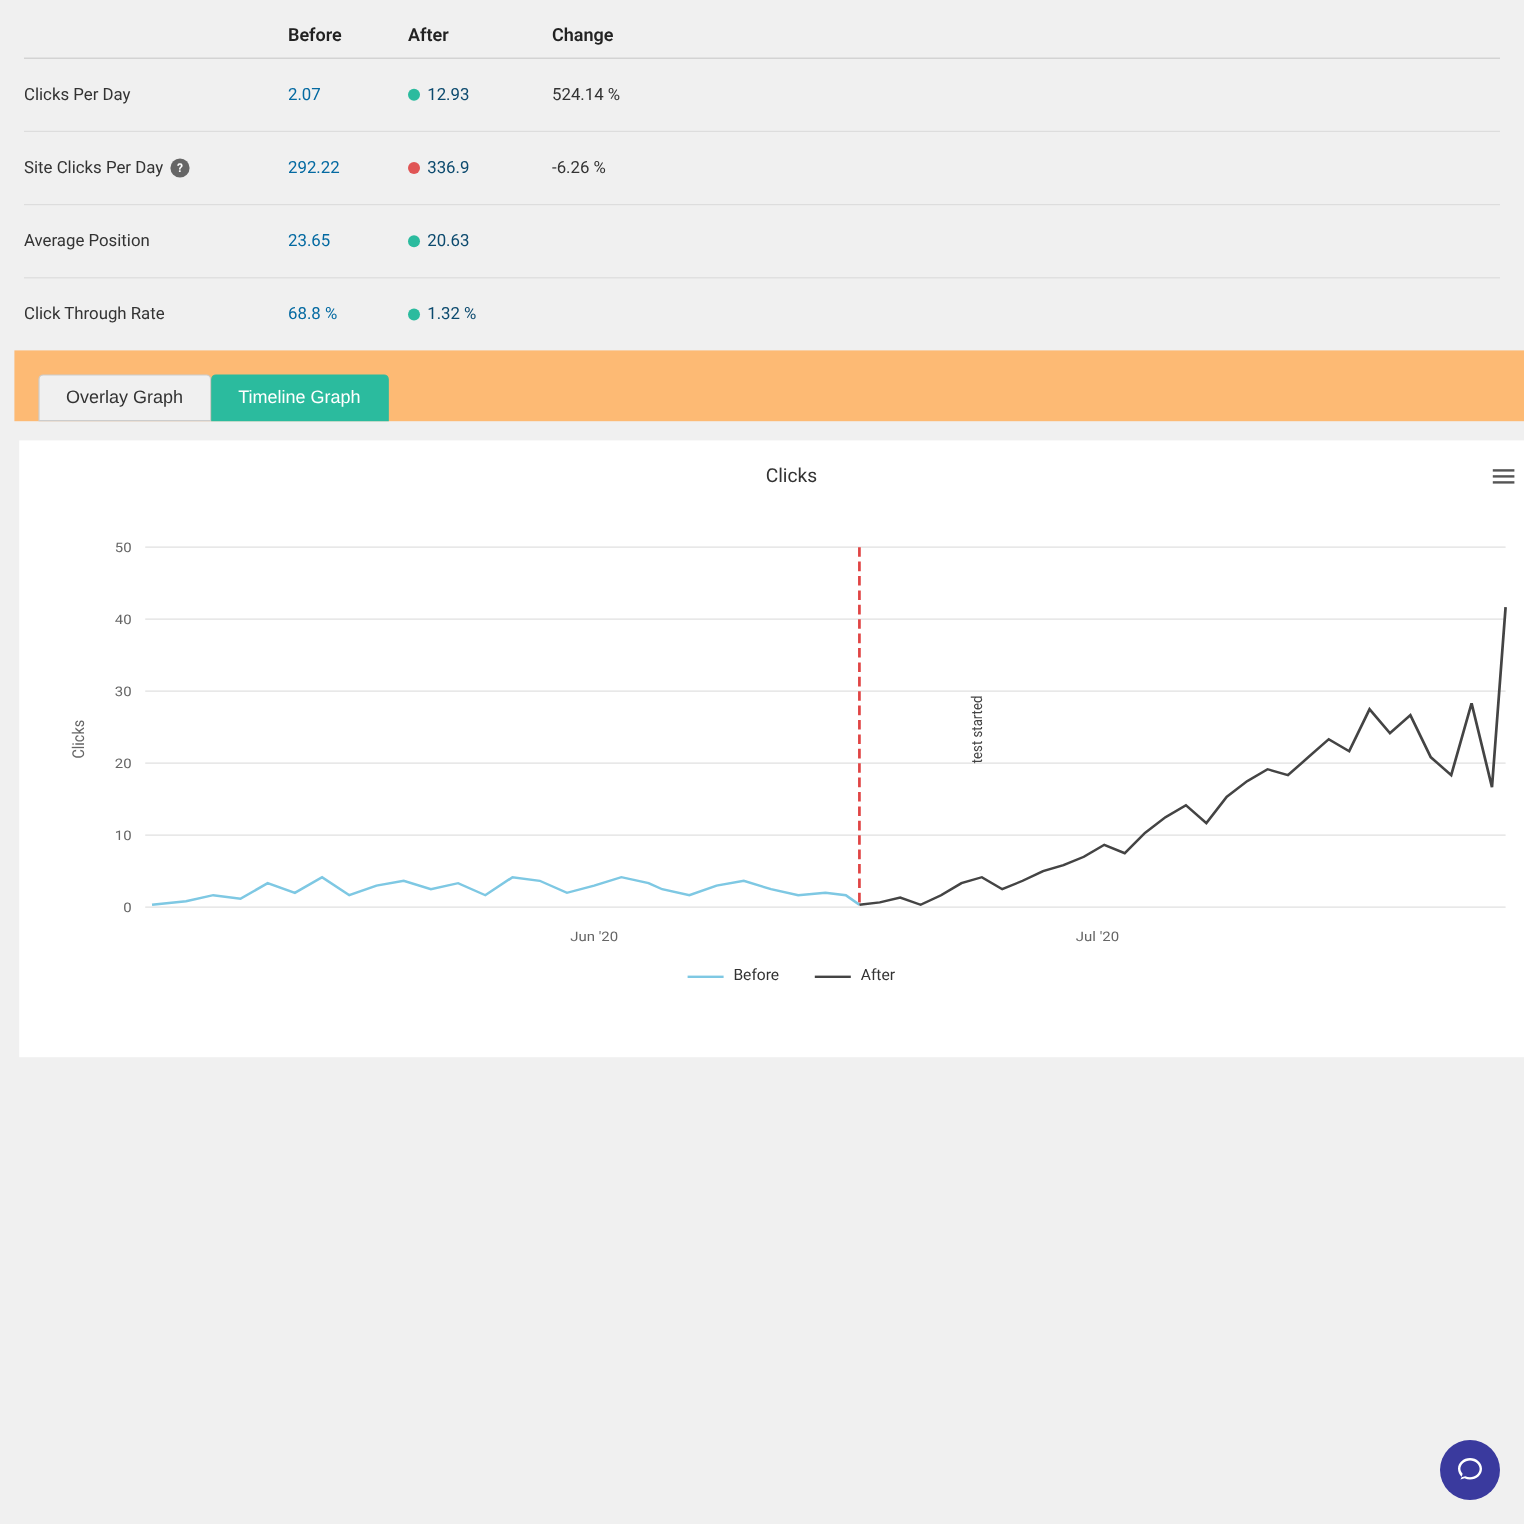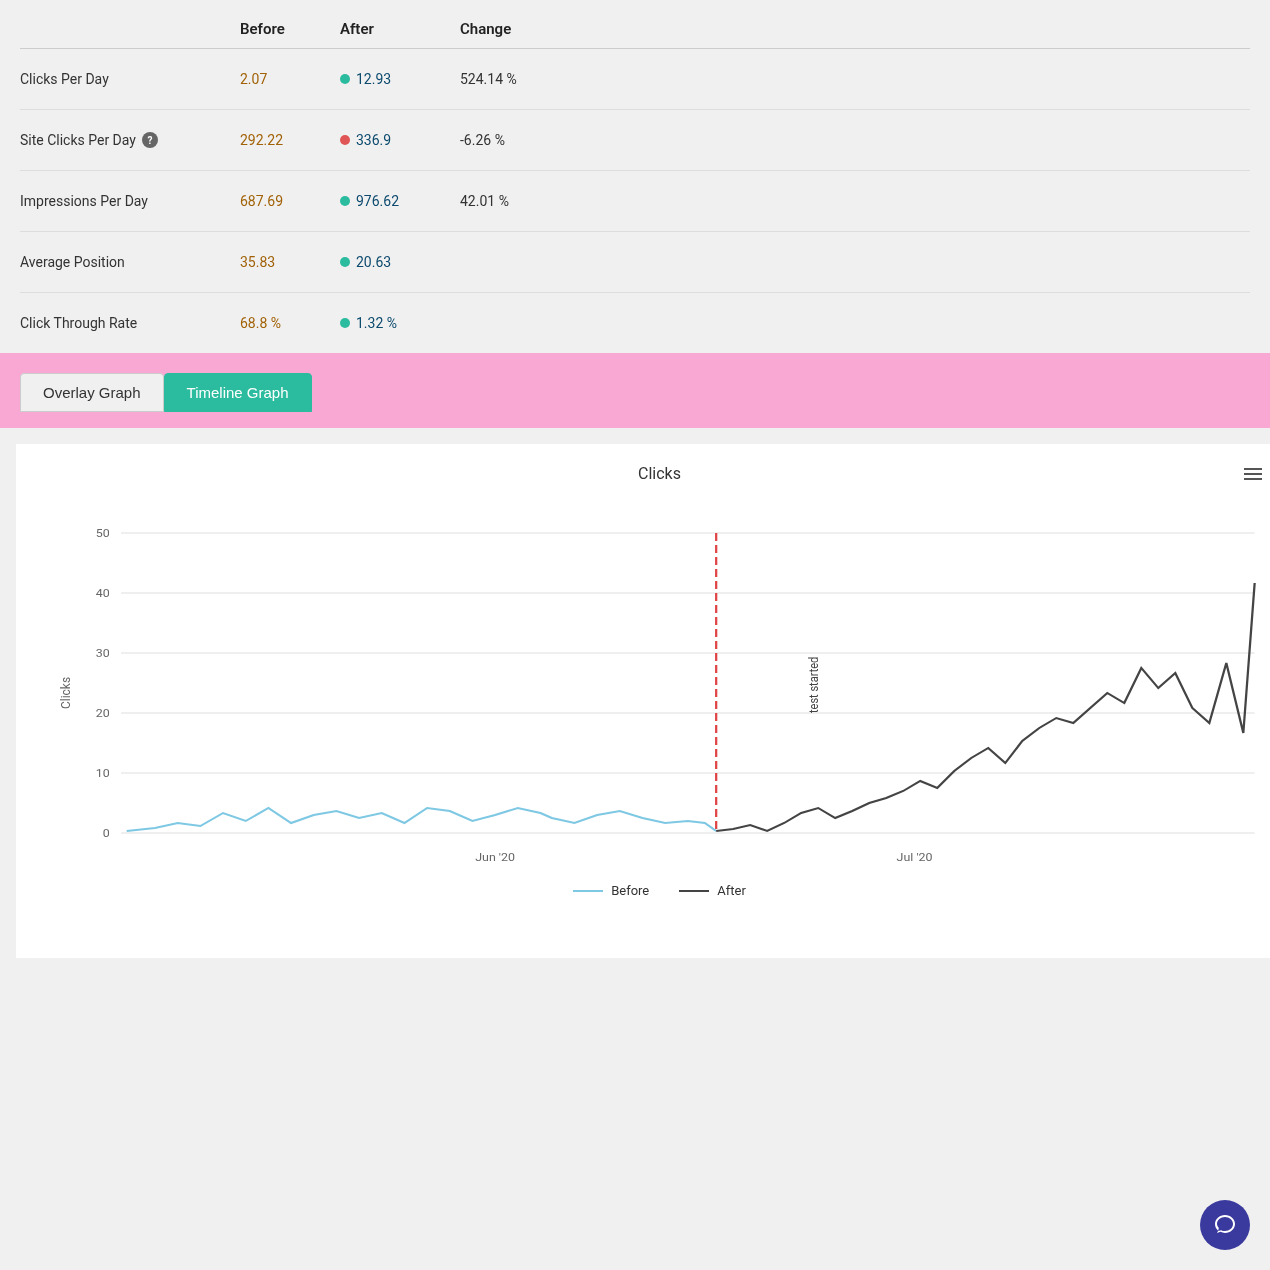--- a/index.html
+++ b/index.html
@@ -50,21 +50,21 @@
       color: white;
       font-size: 10px;
       display: inline-flex;
       align-items: center;
       justify-content: center;
       font-weight: bold;
       cursor: pointer;
     }
     .before-val {
       font-size: 14px;
-      color: #a16207;
+      color: #0369a1;
     }
     .after-val {
       font-size: 14px;
       color: #0c4a6e;
       display: flex;
       align-items: center;
       gap: 6px;
     }
     .dot {
       width: 10px;
@@ -75,22 +75,23 @@
     }
     .dot-green { background: #2bbb9e; }
     .dot-red { background: #e05555; }
     .change-val {
       font-size: 14px;
       color: #333;
     }
 
     
     .tabs-section {
-      background: #f9a8d4;
-      padding: 20px 0 16px 0;
+      background: #fdba74;
+      padding: 20px 0 0 0;
+      margin-left: 12px;
     }
     .tabs-bar {
       display: flex;
       gap: 0;
       padding: 0 0 0 20px;
     }
     .tab-btn {
       padding: 10px 22px;
       border: 1px solid #ccc;
       background: #f0f0f0;
@@ -212,28 +213,22 @@
         <div class="after-val"><span class="dot dot-green"></span>12.93</div>
         <div class="change-val">524.14 %</div>
       </div>
       <div class="stats-row">
         <div class="metric-name">Site Clicks Per Day<span class="help-icon">?</span></div>
         <div class="before-val">292.22</div>
         <div class="after-val"><span class="dot dot-red"></span>336.9</div>
         <div class="change-val">-6.26 %</div>
       </div>
       <div class="stats-row">
-        <div class="metric-name">Impressions Per Day</div>
-        <div class="before-val">687.69</div>
-        <div class="after-val"><span class="dot dot-green"></span>976.62</div>
-        <div class="change-val">42.01 %</div>
-      </div>
-      <div class="stats-row">
         <div class="metric-name">Average Position</div>
-        <div class="before-val">35.83</div>
+        <div class="before-val">23.65</div>
         <div class="after-val"><span class="dot dot-green"></span>20.63</div>
         <div class="change-val"></div>
       </div>
       <div class="stats-row">
         <div class="metric-name">Click Through Rate</div>
         <div class="before-val">68.8 %</div>
         <div class="after-val"><span class="dot dot-green"></span>1.32 %</div>
         <div class="change-val"></div>
       </div>
     </div>

